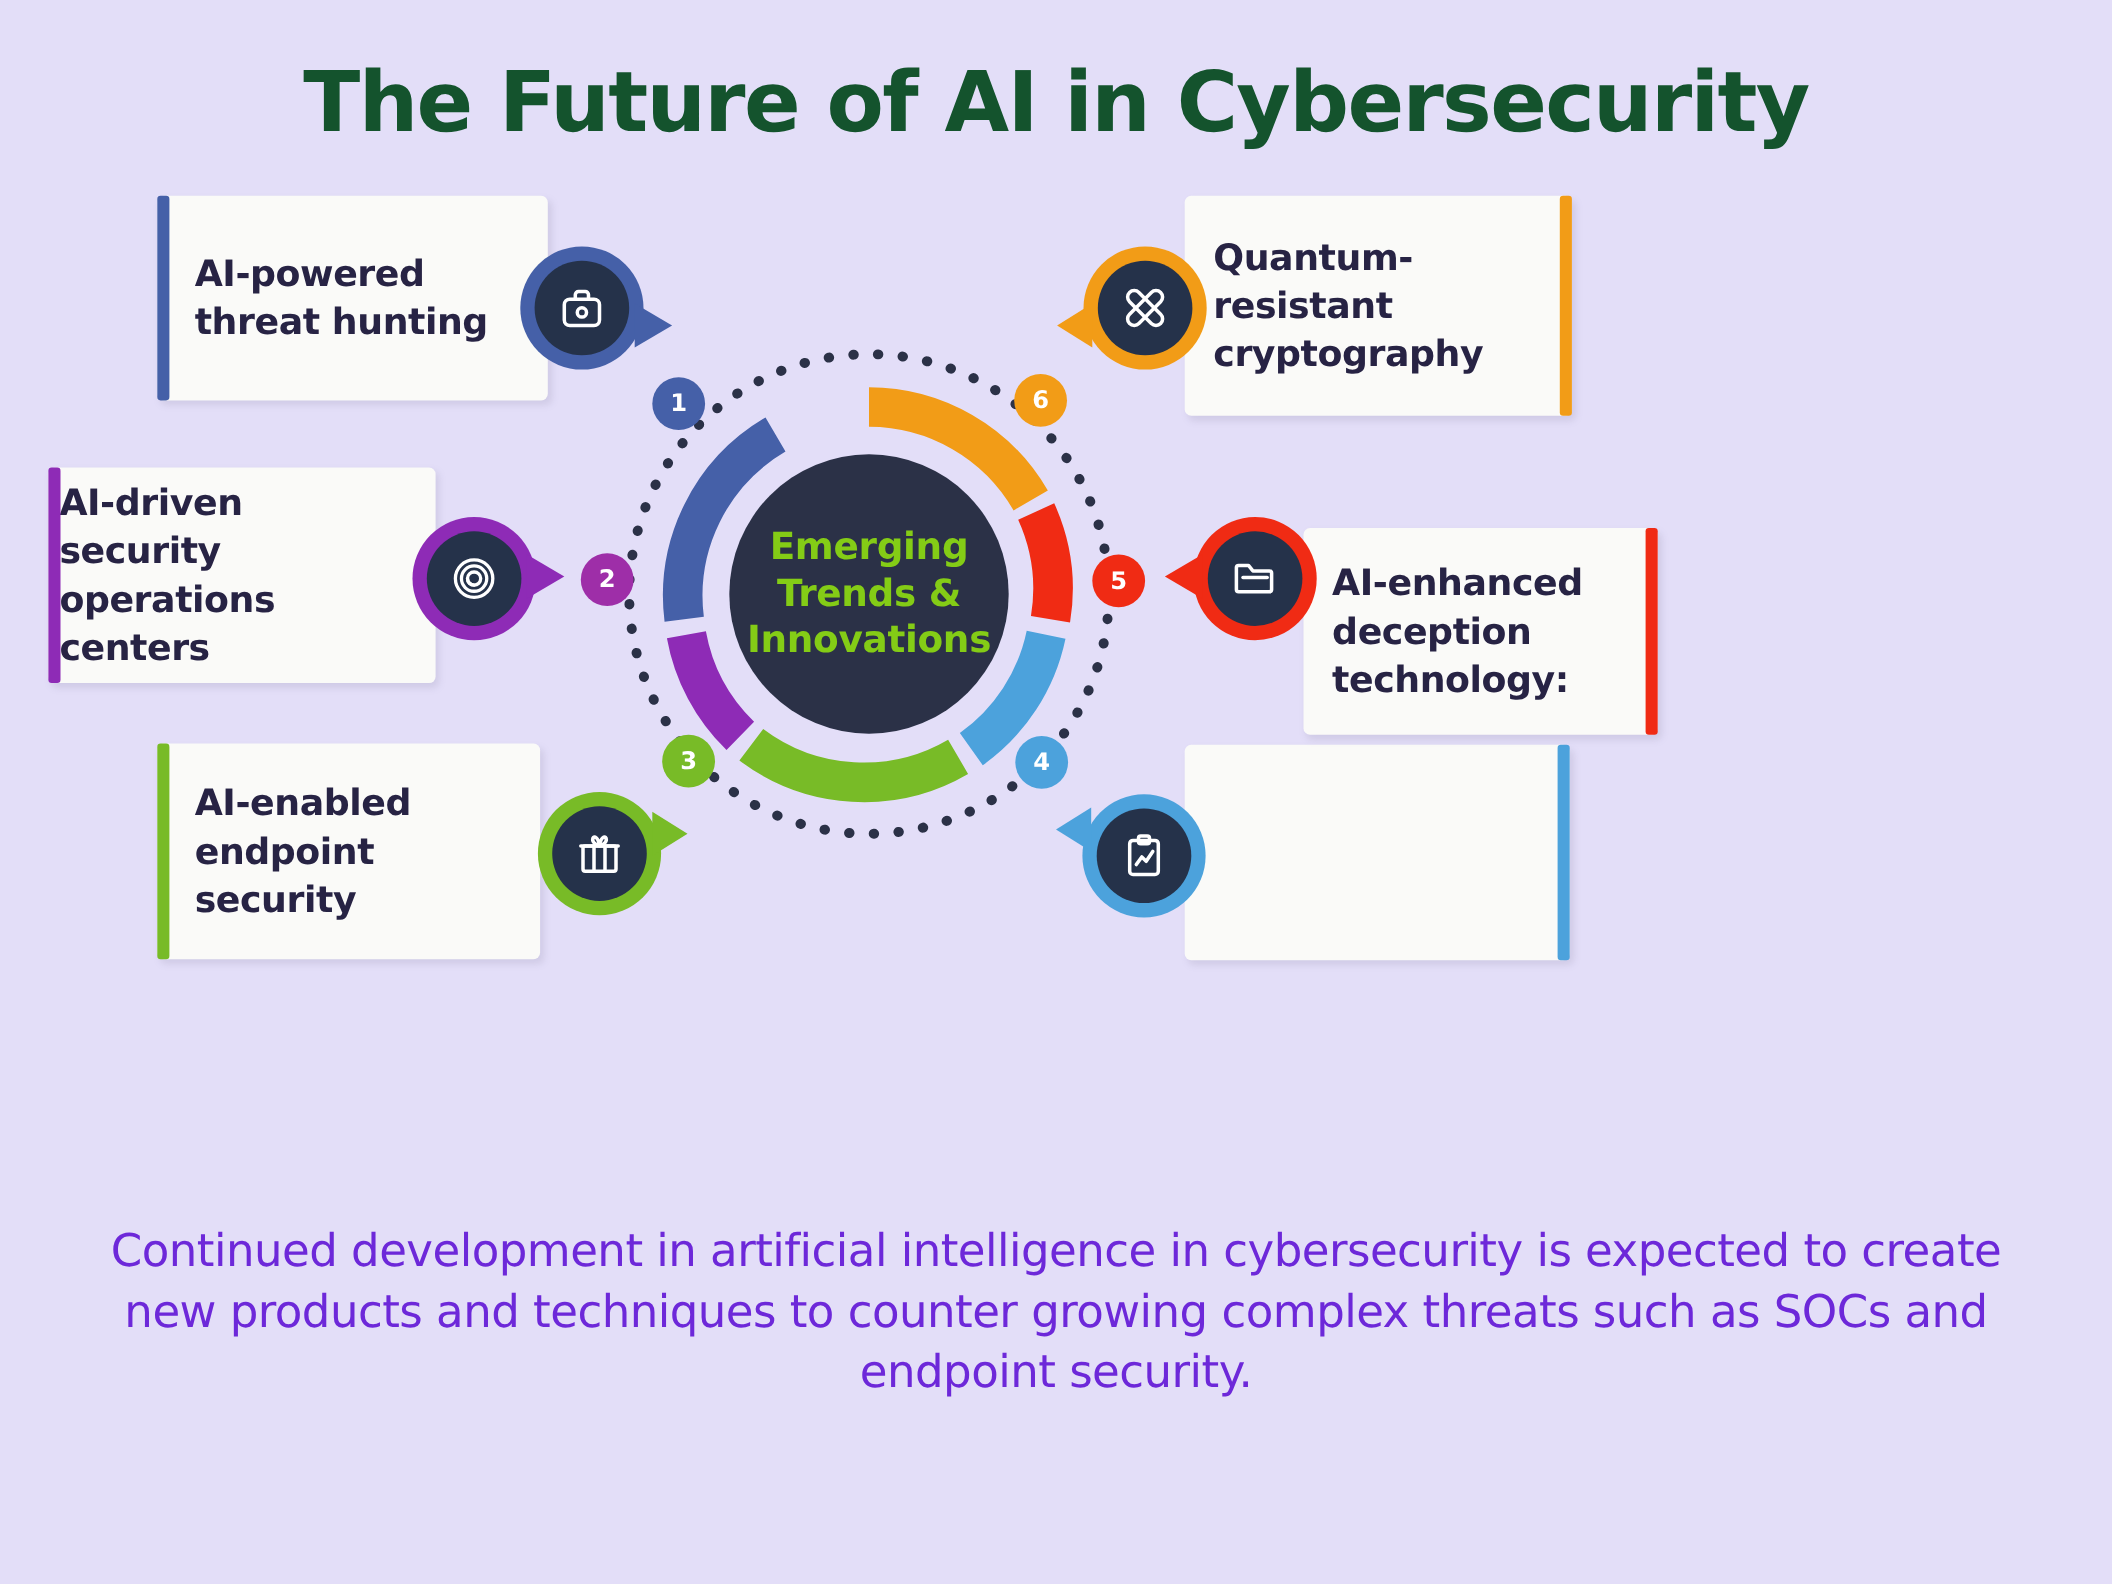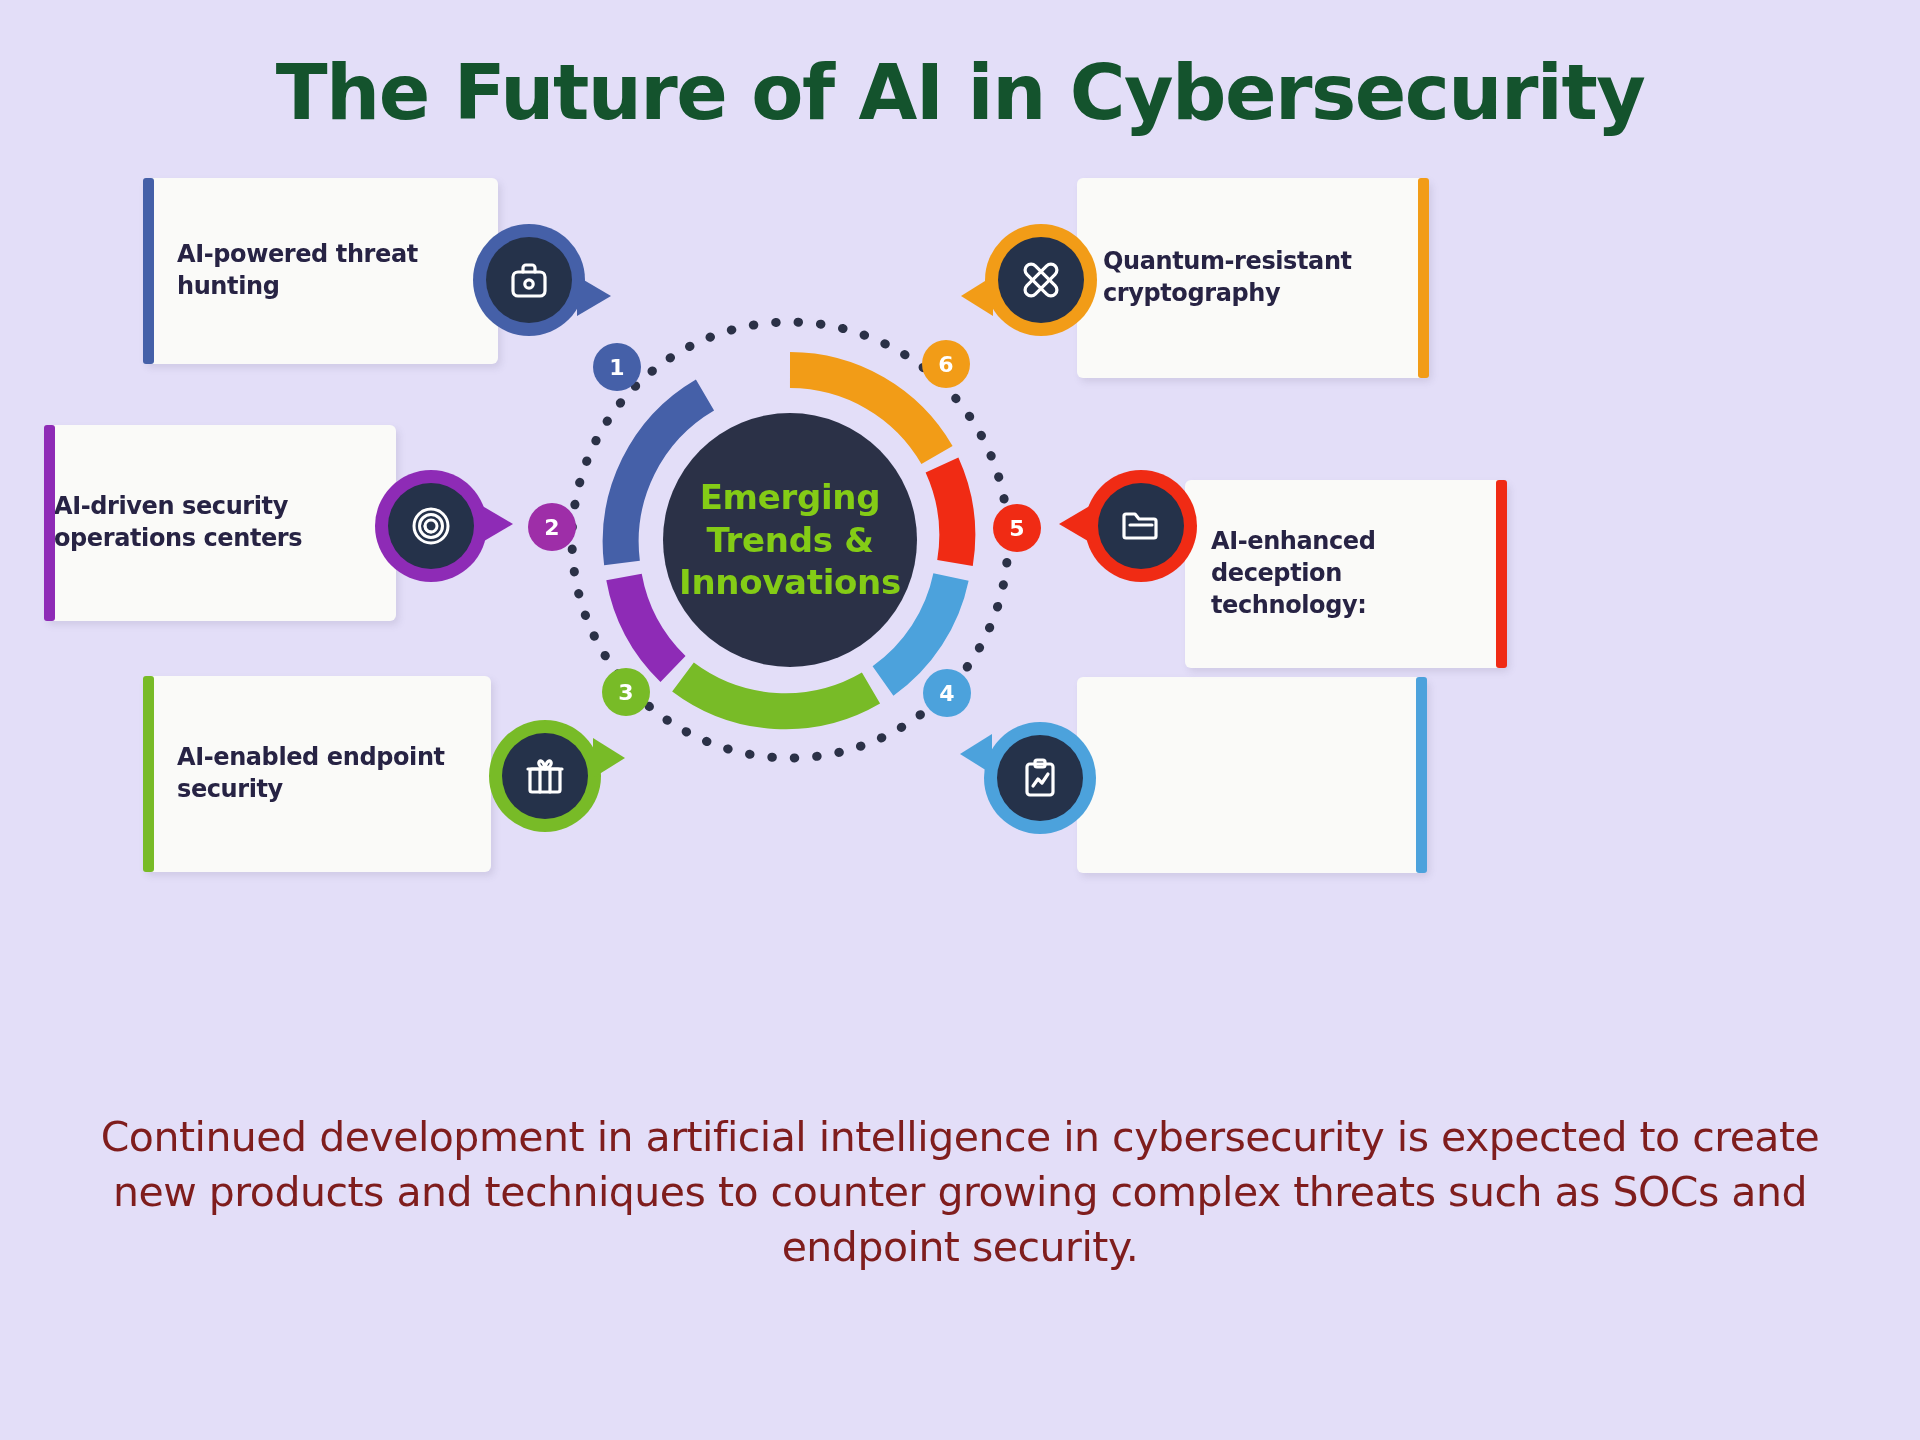--- a/index.html
+++ b/index.html
@@ -35,21 +35,21 @@
   }
   .card .accent {
     position: absolute;
     top: 0; bottom: 0;
     width: 11px;
     border-radius: 3px;
   }
   .card.left .accent  { left: 0; }
   .card.right .accent { right: 0; }
   .card .label {
-    font-size: 24px;
+    font-size: 33px;
     font-weight: 800;
     line-height: 1.33;
     color: #272344;
     font-family: "DejaVu Sans", sans-serif;
     letter-spacing: -0.4px;
   }
   .card.right { padding: 14px 34px 14px 26px; }
   .card.right .label { text-align: left; }
 
   
@@ -153,21 +153,21 @@
 
   
   #footer {
     position: absolute;
     left: 0; right: 0;
     top: 1110px;
     text-align: center;
     padding: 0 90px;
     font-size: 41px;
     line-height: 1.34;
-    color: #7f1d1d;
+    color: #6d28d9;
     font-family: "DejaVu Sans", sans-serif;
     letter-spacing: -0.5px;
   }
 </style>
 </head>
 <body>
 
 <div class="page-title">The Future of AI in Cybersecurity</div>
 
 <div class="card left" id="card-1">

